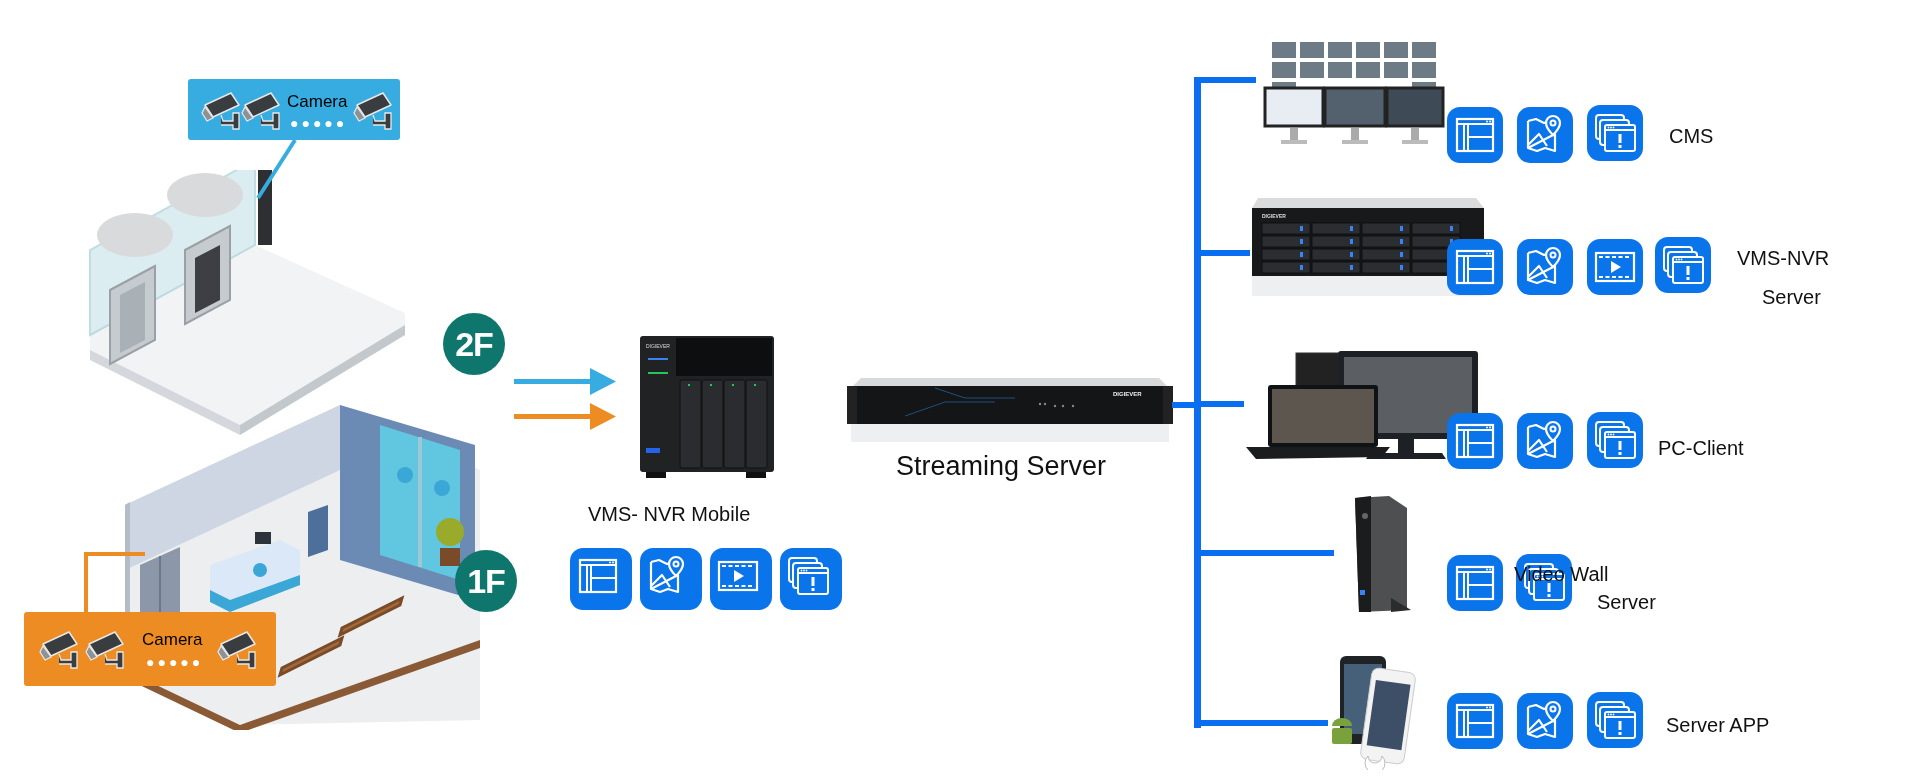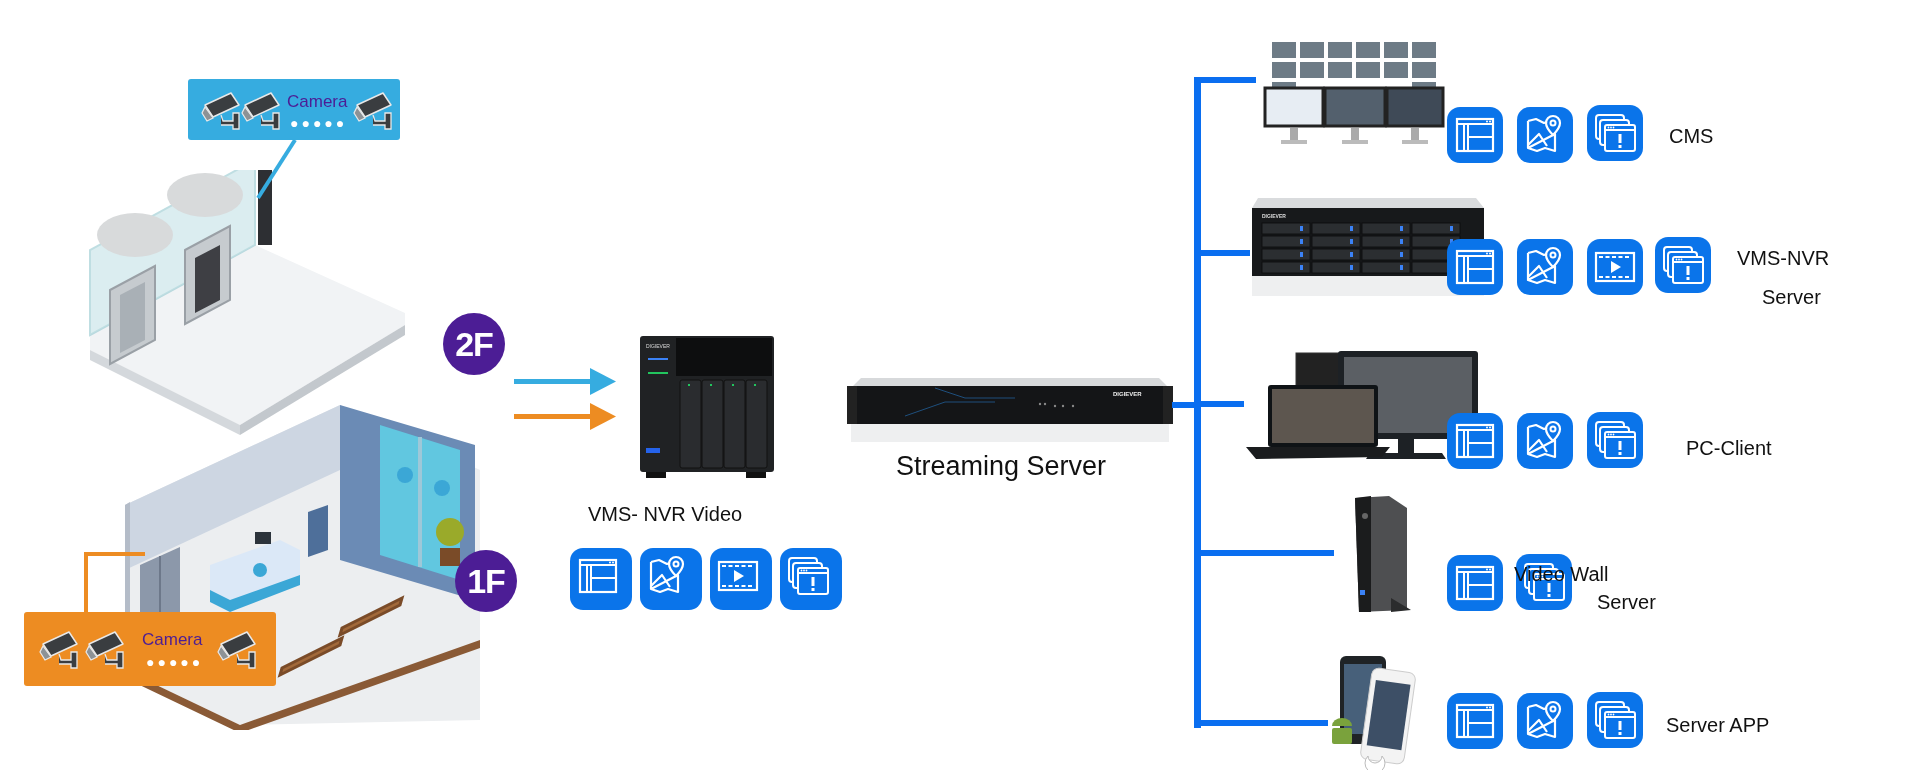--- a/index.html
+++ b/index.html
@@ -3,24 +3,24 @@
 <meta charset="utf-8">
 <style>
   html,body{margin:0;padding:0;background:#ffffff;}
   body{width:1920px;height:783px;position:relative;overflow:hidden;font-family:"Liberation Sans",sans-serif;}
   .abs{position:absolute;}
   svg{display:block;}
   .label{position:absolute;color:#111;font-family:"Liberation Sans",sans-serif;font-size:20px;line-height:28px;white-space:nowrap;}
   .appicon{position:absolute;width:56px;height:56px;border-radius:13px;background:#0a74ea;}
   .appicon svg{width:56px;height:56px;}
   .cambox{position:absolute;border-radius:3px;color:#fff;}
-  .cambox .camtext{position:absolute;font-size:17px;color:#4c1d95;font-family:"Liberation Sans",sans-serif;}
+  .cambox .camtext{position:absolute;font-size:17px;color:#000000;font-family:"Liberation Sans",sans-serif;}
   .cambox .dots{position:absolute;font-size:14px;letter-spacing:3px;color:#fff;}
   .cam{position:absolute;width:46px;height:40px;}
-  .badge{position:absolute;width:62px;height:62px;border-radius:50%;background:#4c1d95;color:#fff;font-weight:bold;font-size:34px;line-height:62px;text-align:center;font-family:"Liberation Sans",sans-serif;letter-spacing:-1px;}
+  .badge{position:absolute;width:62px;height:62px;border-radius:50%;background:#0f766e;color:#fff;font-weight:bold;font-size:34px;line-height:62px;text-align:center;font-family:"Liberation Sans",sans-serif;letter-spacing:-1px;}
   .bus{position:absolute;background:#0a6ef0;}
 </style>
 </head>
 <body>
 
 <svg width="0" height="0" style="position:absolute">
   <defs>
     <g id="ico-layout">
       <rect x="10" y="12" width="36" height="32" fill="none" stroke="#fff" stroke-width="2.2"></rect>
       <line x1="10" y1="17" x2="46" y2="17" stroke="#fff" stroke-width="2"></line>
@@ -179,21 +179,21 @@
   <g fill="#22c55e">
       <rect x="50" y="50" width="2" height="2"></rect>
       <rect x="72" y="50" width="2" height="2"></rect>
       <rect x="94" y="50" width="2" height="2"></rect>
       <rect x="116" y="50" width="2" height="2"></rect>
     </g>
   <rect x="8" y="114" width="14" height="5" fill="#2563eb"></rect>
   <rect x="8" y="138" width="20" height="6" fill="#111"></rect>
     <rect x="108" y="138" width="20" height="6" fill="#111"></rect>
 </svg>
-<div class="label" style="left:588px;top:500px;">VMS- NVR Video</div>
+<div class="label" style="left:588px;top:500px;">VMS- NVR Mobile</div>
 
 <div class="appicon" style="left:570px;top:548px;width:62px;height:62px;">
     <svg viewBox="0 0 56 56" width="62" height="62">
       <use href="#ico-layout"></use>
     </svg>
   </div>
 <div class="appicon" style="left:640px;top:548px;width:62px;height:62px;">
     <svg viewBox="0 0 56 56" width="62" height="62">
       <use href="#ico-map"></use>
     </svg>
@@ -391,21 +391,21 @@
   <div class="appicon" style="left:1517px;top:413px;">
       <svg viewBox="0 0 56 56">
         <use href="#ico-map"></use>
       </svg>
     </div>
   <div class="appicon" style="left:1587px;top:412px;">
       <svg viewBox="0 0 56 56">
         <use href="#ico-alarm"></use>
       </svg>
     </div>
-  <div class="label" style="left:1658px;top:434px;margin-left:28px;">PC-Client</div>
+  <div class="label" style="left:1658px;top:434px;">PC-Client</div>
 </div>
 
 <div>
   <div class="appicon" style="left:1447px;top:555px;">
       <svg viewBox="0 0 56 56">
         <use href="#ico-layout"></use>
       </svg>
     </div>
   <div class="appicon" style="left:1516px;top:554px;">
       <svg viewBox="0 0 56 56">

